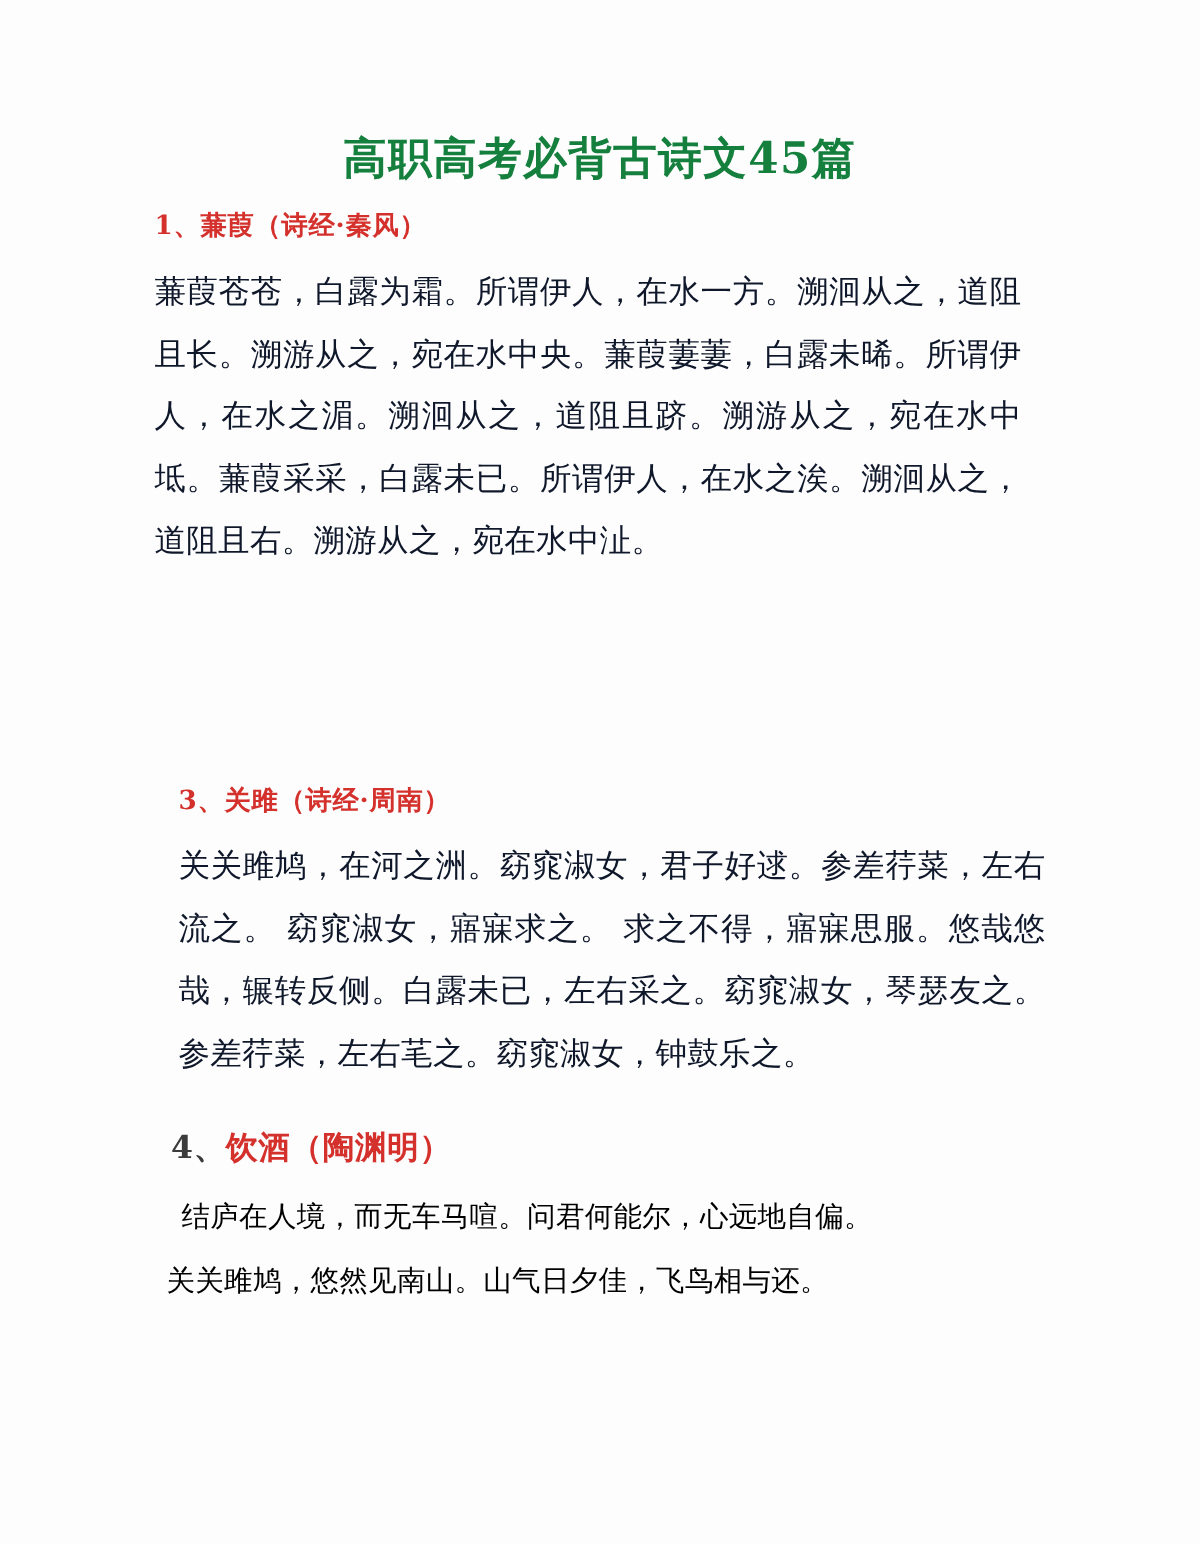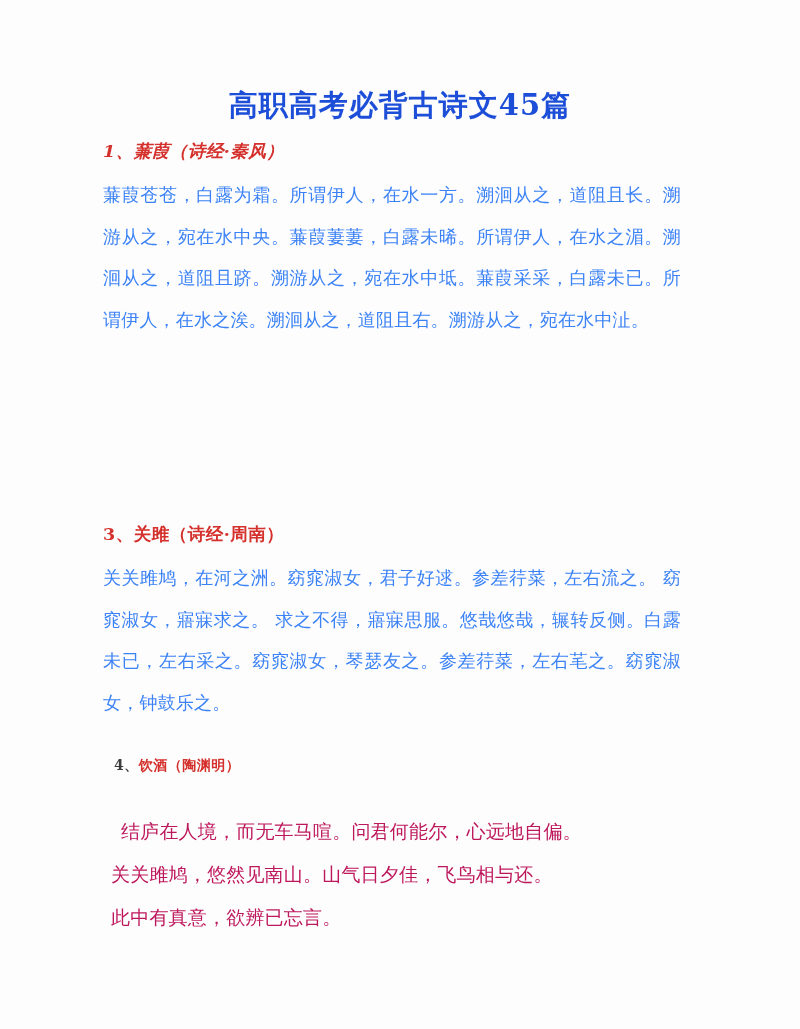--- a/index.html
+++ b/index.html
@@ -26,21 +26,21 @@
   .doc-title {
     position: absolute;
     left: 0;
     top: 86px;
     width: 800px;
     text-align: center;
     font-family: "DejaVu Serif", "Liberation Serif", serif;
     font-weight: bold;
     font-size: 29px;
     letter-spacing: 1px;
-    color: #1d4ed8;
+    color: #15803d;
     white-space: nowrap;
   }
 
   
   .content {
     position: absolute;
     left: 103px;
     top: 134px;
     width: 578px;
   }
@@ -61,52 +61,52 @@
     white-space: nowrap;
   }
 
   .poem-heading .num-dark {
     color: #3b3b3b;
     font-weight: bold;
   }
 
   .poem-body {
     font-family: "DejaVu Serif", "Liberation Serif", serif;
-    font-size: 18px;
-    color: #3b82f6;
+    font-size: 21px;
+    color: #0f172a;
     line-height: 41.5px;
     text-align: justify;
     text-justify: inter-character;
     margin: 0;
     letter-spacing: 0.2px;
   }
 
   
-  #block-1 .poem-heading { margin-bottom: 6px; font-style: italic; }
+  #block-1 .poem-heading { margin-bottom: 6px; }
   #block-1 { position: absolute; left: 0; top: 0; width: 578px; }
 
   
   #block-2 { position: absolute; left: 0; top: 217px; width: 578px; }
   #block-2 .poem-heading { margin-bottom: 6px; }
 
   
-  #block-3 { position: absolute; left: 0; top: 383px; width: 578px; }
+  #block-3 { position: absolute; left: 16px; top: 383px; width: 578px; }
   #block-3 .poem-heading { margin-bottom: 6px; }
 
   
   #block-4 { position: absolute; left: 0; top: 614px; width: 578px; }
   #block-4 .poem-heading {
     padding-left: 11px;
-    font-size: 14px;
-    margin-bottom: 28px;
+    font-size: 21px;
+    margin-bottom: 8px;
   }
   #block-4 .poem-body {
     font-family: "Liberation Serif", "DejaVu Serif", serif;
     font-size: 19px;
-    color: #be185d;
+    color: #000000;
     line-height: 43px;
     padding-left: 8px;
     text-align: left;
     font-weight: 400;
   }
   #block-4 .poem-body .line-indent {
     display: inline-block;
     width: 10px;
   }
   #block-4 .poem-line {
@@ -134,18 +134,17 @@
     <div class="poem-block" id="block-3">
       <div class="poem-heading">3、关雎（诗经·周南）</div>
       <div class="poem-body">关关雎鸠，在河之洲。窈窕淑女，君子好逑。参差荇菜，左右流之。 窈窕淑女，寤寐求之。 求之不得，寤寐思服。悠哉悠哉，辗转反侧。白露未已，左右采之。窈窕淑女，琴瑟友之。参差荇菜，左右芼之。窈窕淑女，钟鼓乐之。</div>
     </div>
 
     <div class="poem-block" id="block-4">
       <div class="poem-heading"><span class="num-dark">4、</span><span>饮酒（陶渊明）</span></div>
       <div class="poem-body">
         <span class="poem-line"><span class="line-indent"></span><span>结庐在人境，而无车马喧。问君何能尔，心远地自偏。</span></span>
         <span class="poem-line">关关雎鸠，悠然见南山。山气日夕佳，飞鸟相与还。</span>
-        <span class="poem-line">此中有真意，欲辨已忘言。</span>
       </div>
     </div>
 
   </div>
 </div>
 
 </body></html>

